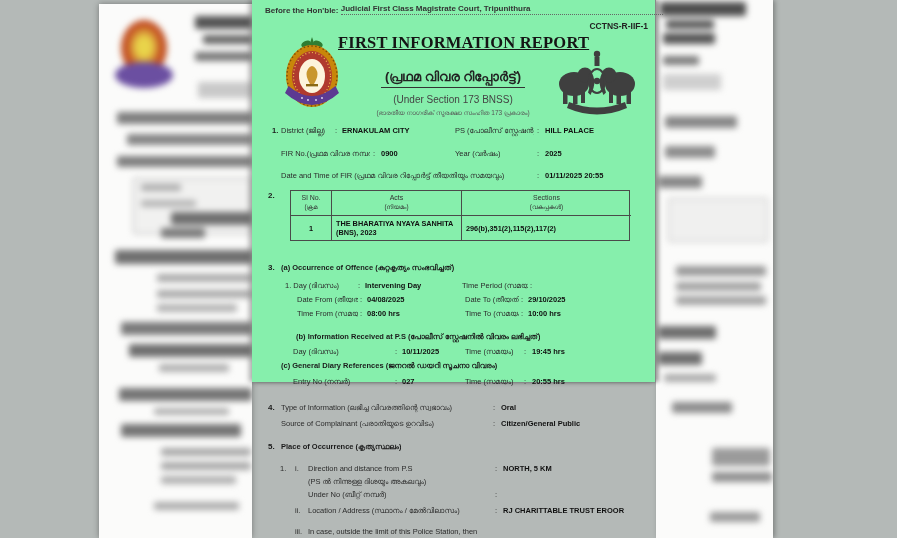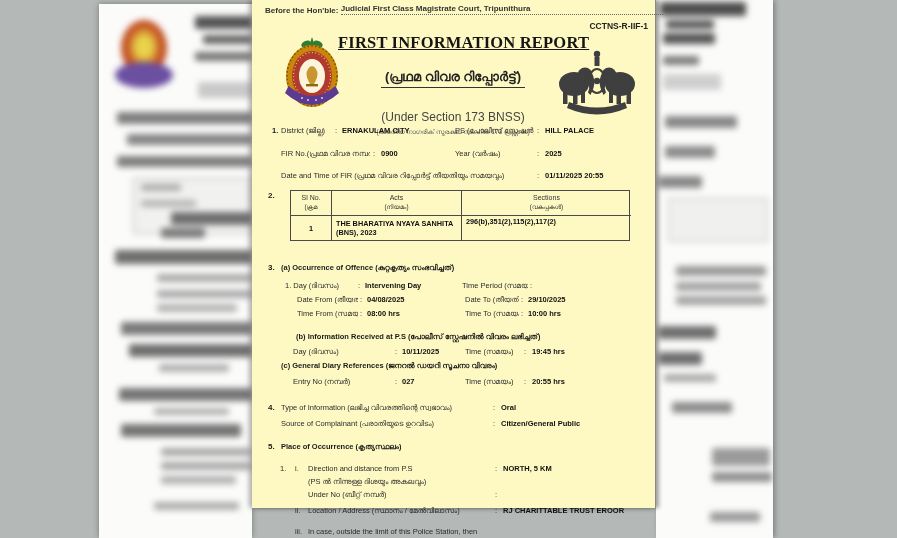--- a/index.html
+++ b/index.html
@@ -11,35 +11,35 @@
   .bg-page { position:absolute; background:#fbfbfa; overflow:hidden; }
   #left-page  { left:99px;  top:4px; width:153px; height:534px; box-shadow:0 0 6px rgba(0,0,0,.35); }
   #right-page { left:656px; top:0;   width:117px; height:538px; box-shadow:2px 0 5px rgba(0,0,0,.3); }
   .blur-wrap { position:absolute; inset:0; filter:blur(3px); }
   .bar { position:absolute; background:#8f8f8f; border-radius:2px; }
   .lp-emblem-oval { position:absolute; left:22px; top:16px; width:46px; height:56px; border-radius:50%;
      background:radial-gradient(ellipse at 50% 48%, #e9d44a 0%, #e9d44a 22%, #c24a22 55%, #b96a1e 100%); }
   .lp-emblem-ribbon { position:absolute; left:16px; top:58px; width:58px; height:26px; border-radius:50%; background:#6b4fa1; }
 
   
-  #main-page { position:absolute; left:252px; top:0; width:404px; height:508px; background:#fef9c3;
+  #main-page { position:absolute; left:252px; top:0; width:404px; height:382px; background:#86efac;
      box-shadow:-3px 0 5px rgba(0,0,0,.3), 3px 0 4px rgba(0,0,0,.35); border-right:1px solid #888; }
 
   .court-line { position:absolute; left:13px; top:4px; width:383px; font-size:8px; font-weight:bold;
      color:#333; white-space:nowrap; }
   .court-name { display:inline-block; border-bottom:1px dotted #666; padding-bottom:1px; width:322px;
      overflow:hidden; vertical-align:bottom; }
   .form-code { position:absolute; right:7px; top:21px; font-size:8.5px; font-weight:bold; color:#222; }
 
   .title-block { position:absolute; left:86px; top:33px; width:230px; text-align:center; }
   .fir-title { font-family:"Liberation Serif", serif; font-size:16.5px; font-weight:bold; color:#151515;
      text-decoration:underline; letter-spacing:.2px; white-space:nowrap; }
   .fir-title-ml { font-size:13px; font-weight:bold; color:#222; border-bottom:1.3px solid #333;
      display:inline-block; margin-top:16px; padding:0 4px 2px; max-width:220px; overflow:hidden; white-space:nowrap; }
-  .fir-sub { font-size:12px; color:#444; margin-top:18px; }
+  .fir-sub { font-size:10px; color:#444; margin-top:2px; }
   .fir-sub-ml { font-size:6.5px; color:#555; margin-top:4px; max-height:10px; overflow:hidden; }
 
   .emblem { position:absolute; }
   #police-emblem { left:28px; top:36px; }
   #state-emblem { left:300px; top:44px; }
 
   .row { position:absolute; left:0; width:404px; height:13px; font-size:7.5px; }
   .lbl { position:absolute; white-space:nowrap; overflow:hidden; height:12px; line-height:11px; color:#2b2b2b; }
   .val { position:absolute; white-space:nowrap; font-weight:bold; color:#101010; line-height:11px; }
   .col { position:absolute; line-height:11px; color:#2b2b2b; }
@@ -48,21 +48,21 @@
 
   
   #acts-table { position:absolute; left:38px; top:190px; width:340px; border:1px solid #4a4a4a; font-size:7px; }
   .tbl-row { display:grid; grid-template-columns:40px 130px 170px; }
   .tbl-cell { padding:3px 4px; border-left:1px solid #4a4a4a; }
   .tbl-cell:first-child { border-left:none; }
   .hdr .tbl-cell { text-align:center; color:#333; }
   .hdr-ml { display:block; font-size:6.3px; margin-top:2px; max-height:9px; overflow:hidden; }
   .body-row .tbl-cell { border-top:1px solid #4a4a4a; font-weight:bold; font-size:7.3px; color:#101010; }
   .cell-sl { text-align:center; padding-top:8px; }
-  .cell-sec { padding-top:1px; }
+  .cell-sec { padding-top:8px; }
 </style>
 </head>
 <body>
 
 <div id="canvas">
 
   <div id="left-page" class="bg-page">
     <div class="blur-wrap">
       <div class="lp-emblem-oval"></div>
       <div class="lp-emblem-ribbon"></div>

